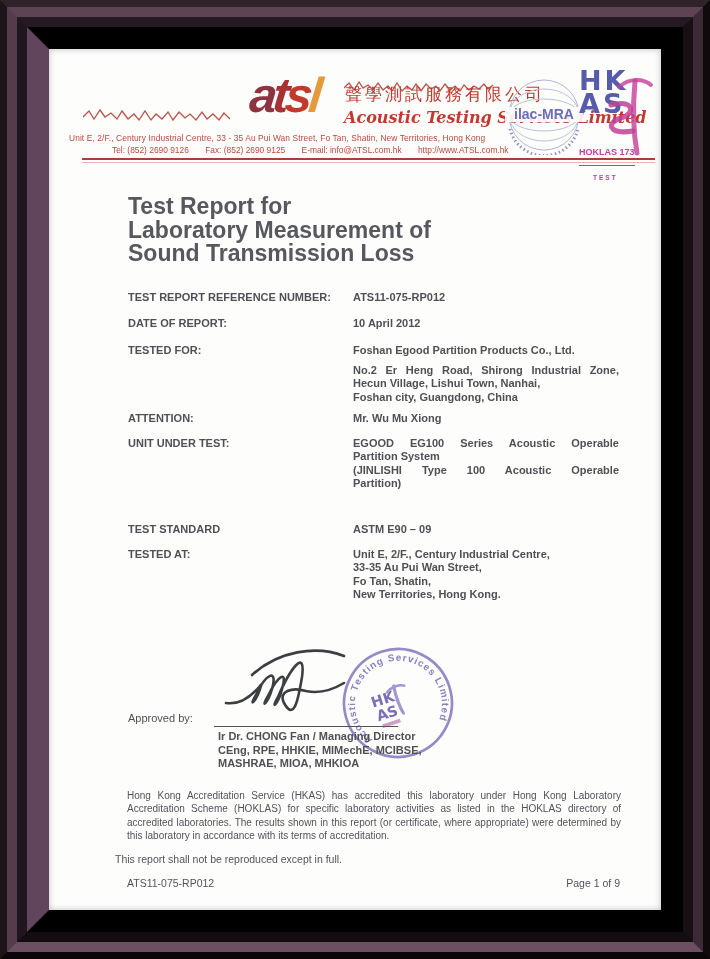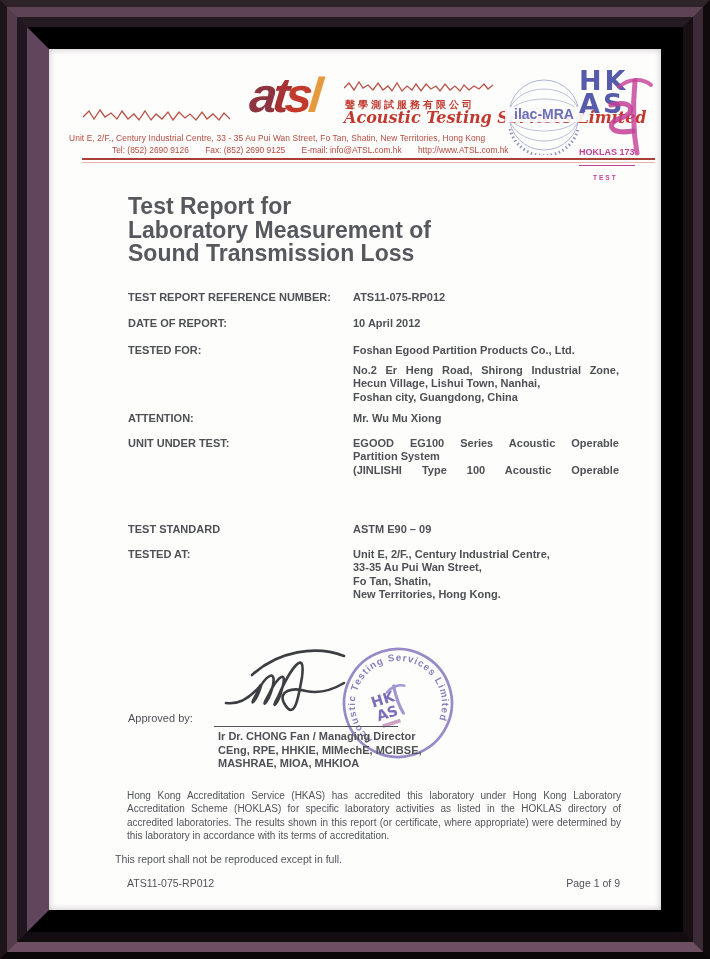--- a/index.html
+++ b/index.html
@@ -18,21 +18,21 @@
   .page{position:absolute;inset:0;background:#fdfdfc;box-shadow:inset 0 0 6px rgba(90,70,85,.35);}
 
   .abs{position:absolute;}
 
   
   .wave{stroke:#b8544a;stroke-width:1.3;fill:none;}
   .logo-atsl{left:201px;top:22px;font-style:italic;font-weight:bold;
              font-size:49px;letter-spacing:-4px;transform:skewX(-6deg);line-height:1;}
   .logo-atsl .c1{color:#8e3440;} .logo-atsl .c2{color:#a83134;}
   .logo-atsl .c3{color:#c23a2c;} .logo-atsl .c4{color:#e79a3d;}
-  .cjk{left:296px;top:49px;font-size:10px;font-weight:bold;color:#c13a30;letter-spacing:3px;}
+  .cjk{left:296px;top:34px;font-size:17px;font-weight:normal;color:#c13a30;letter-spacing:3px;}
   .script{left:295px;top:59px;font-family:"DejaVu Serif",serif;font-style:italic;
           font-weight:bold;font-size:16px;color:#c13a30;white-space:nowrap;}
   .addr{left:20px;top:84px;font-size:8.4px;color:#b7493f;white-space:nowrap;letter-spacing:.1px;}
   .contact{left:36px;top:96px;font-size:8.4px;color:#b7493f;white-space:nowrap;margin-left:27px;}
   .contact span{margin-right:14px;}
   .rule{left:33px;top:109px;width:573px;height:2px;border-top:2px solid #a84038;
         border-bottom:1px solid #eab3ad;}
 
   .ilac{left:455px;top:26px;}
   .hkas{left:530px;top:20px;width:76px;}
@@ -135,20 +135,21 @@
       </div>
 
       <div class="abs flabel" style="top:363px">ATTENTION:</div>
       <div class="abs fvalue" style="top:363px">Mr. Wu Mu Xiong</div>
 
       <div class="abs flabel" style="top:388px">UNIT UNDER TEST:</div>
       <div class="abs fvalue" style="top:388px">
         <div class="stretch">EGOOD EG100 Series Acoustic Operable</div>
         <div>Partition System</div>
         <div class="stretch">(JINLISHI Type 100 Acoustic Operable</div>
+        <div>Partition)</div>
       </div>
 
       <div class="abs flabel" style="top:474px">TEST STANDARD</div>
       <div class="abs fvalue" style="top:474px">ASTM E90 – 09</div>
 
       <div class="abs flabel" style="top:499px">TESTED AT:</div>
       <div class="abs fvalue" style="top:499px">
         <div>Unit E, 2/F., Century Industrial Centre,</div>
         <div>33-35 Au Pui Wan Street,</div>
         <div>Fo Tan, Shatin,</div>

